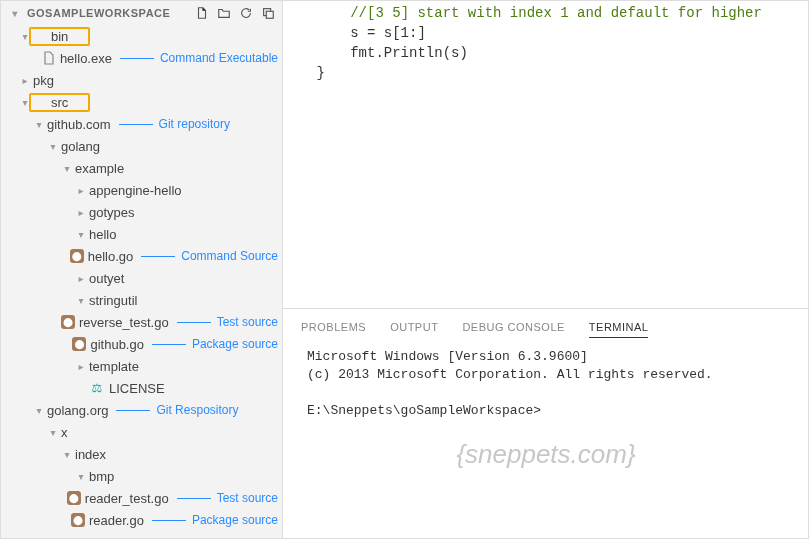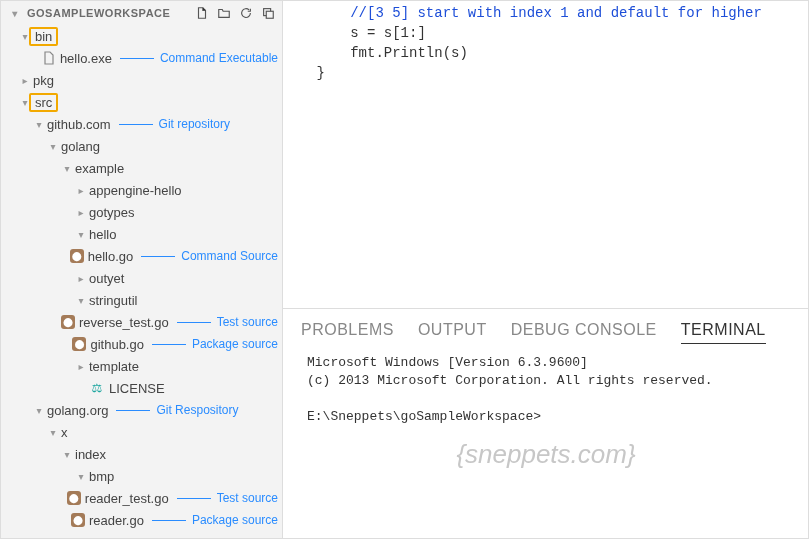--- a/index.html
+++ b/index.html
@@ -71,21 +71,21 @@
     background: #A47B58;
     color: #fff;
     font-size: 9px;
     display: inline-flex; align-items: center; justify-content: center;
   }
   .lock-badge { color: #1fa6a0; }
   .label { color: #444; }
   .highlight-box {
     border: 2px solid #f2a900;
     border-radius: 2px;
-    padding: 0 4px;
+    padding: 0 20px;
     margin-left: -4px;
   }
   
   .annot {
     display: inline-flex;
     align-items: center;
     margin-left: 8px;
     color: #2a8cff;
     font-size: 12px;
     pointer-events: none;
@@ -112,36 +112,36 @@
   }
   .gutter {
     width: 46px;
     text-align: right;
     padding-right: 14px;
     color: #3c91c0;
     user-select: none;
   }
   .gutter div, .codelines div { height: 20px; line-height: 20px; }
   .codelines { flex: 1; color: #333; white-space: pre; }
-  .c-comment { color: #1d4ed8; }
+  .c-comment { color: #4d7c0f; }
   
   .panel {
     border-top: 1px solid #ddd;
     padding: 0 18px 10px 18px;
     font-family: Consolas, "Courier New", monospace;
     font-size: 13px;
     position: relative;
     height: 230px;
   }
   .panel-tabs {
     display: flex;
     gap: 24px;
     padding: 12px 0 10px 0;
     font-family: "Segoe UI", Arial, sans-serif;
-    font-size: 16px;
+    font-size: 11px;
     letter-spacing: 0.5px;
     color: #888;
   }
   .panel-tab { cursor: pointer; }
   .panel-tab.active { color: #333; border-bottom: 1px solid #333; padding-bottom: 4px; }
   .term-line { color: #333; white-space: pre; line-height: 18px; padding-left: 6px; }
   .watermark {
     position: absolute;
     left: 1px; right: 0;
     top: 130px;

